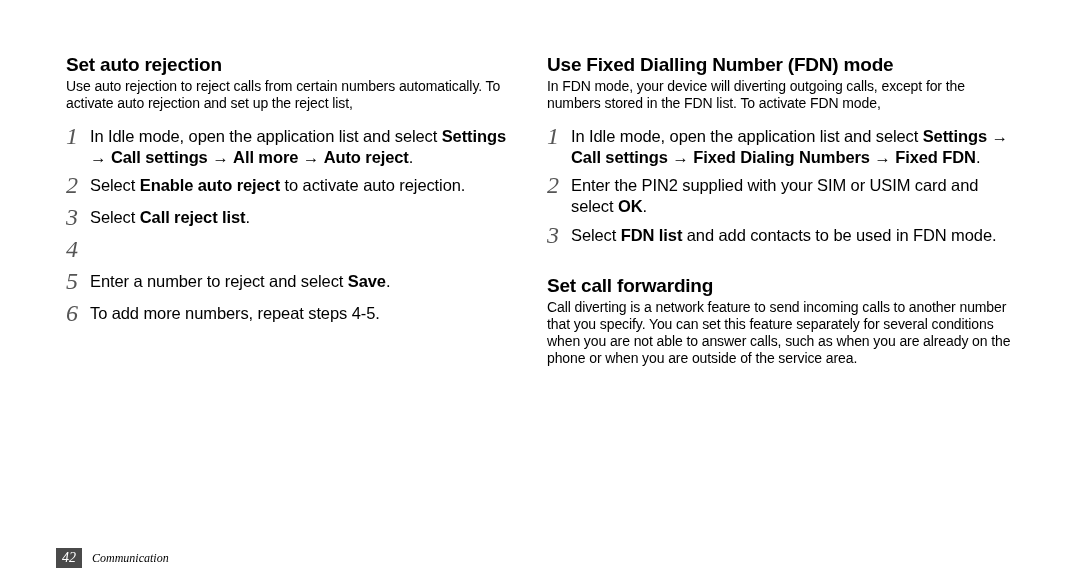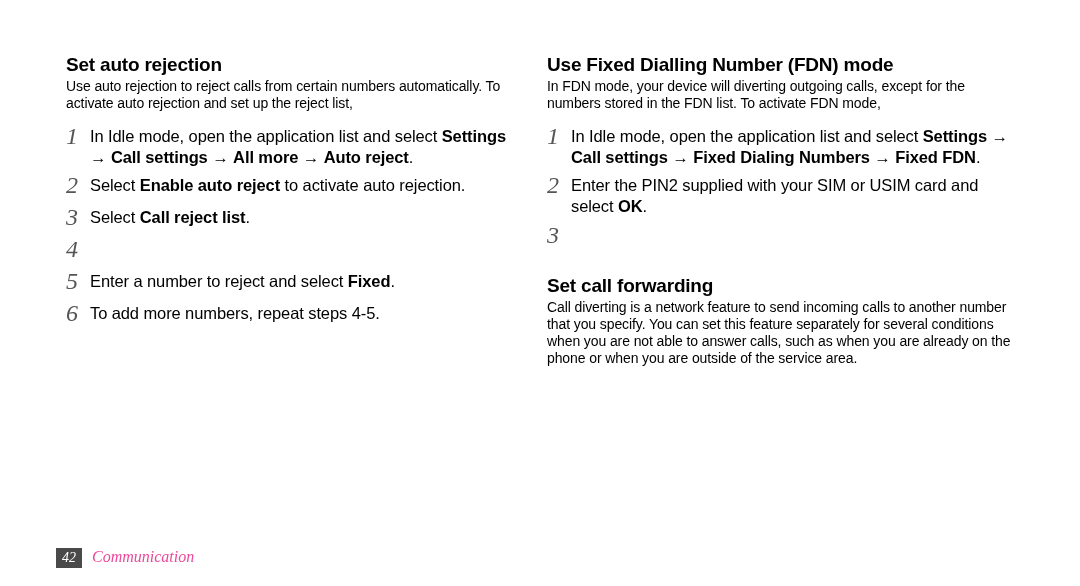--- a/index.html
+++ b/index.html
@@ -83,34 +83,35 @@
     background: #000;
   }
   .menu-icon::before { top: 2px; box-shadow: 0 3px 0 #000; }
   .menu-icon::after  { bottom: 2px; display:none; }
   .section-gap { height: 18px; }
   .footer {
     position: absolute;
     left: 56px;
     bottom: 18px;
     display: flex;
+    align-items: center;
     gap: 10px;
   }
   .page-num {
     background: #4a4a4a;
     color: #fff;
     font-size: 14px;
     padding: 2px 6px 2px 6px;
     font-style: italic;
     font-family: Georgia, serif;
   }
   .section-name {
     font-style: italic;
-    font-size: 16px;
-    color: #ec4899;
+    font-size: 12px;
+    color: #000000;
     font-family: Georgia, serif;
   }
 </style>
 </head>
 <body>
 
 <div class="page">
 
   <div class="col">
     <h2>Set auto rejection</h2>
@@ -126,21 +127,21 @@
         </li>
         <li>
           <span class="num">3</span>
           <span class="step-body">Select <b>Call reject list</b>.</span>
         </li>
         <li>
           <span class="num">4</span>
         </li>
         <li>
           <span class="num">5</span>
-          <span class="step-body">Enter a number to reject and select <b>Fixed</b>.</span>
+          <span class="step-body">Enter a number to reject and select <b>Save</b>.</span>
         </li>
         <li>
           <span class="num">6</span>
           <span class="step-body">To add more numbers, repeat steps 4-5.</span>
         </li>
       </ol>
   </div>
 
   <div class="col right">
     <h2>Use Fixed Dialling Number (FDN) mode</h2>
@@ -149,20 +150,21 @@
         <li>
           <span class="num">1</span>
           <span class="step-body">In Idle mode, open the application list and select <b>Settings</b> → <b>Call settings</b> → <b>Fixed Dialing Numbers</b> → <b>Fixed FDN</b>.</span>
         </li>
         <li>
           <span class="num">2</span>
           <span class="step-body">Enter the PIN2 supplied with your SIM or USIM card and select <b>OK</b>.</span>
         </li>
         <li>
           <span class="num">3</span>
+          <span class="step-body">Select <b>FDN list</b> and add contacts to be used in FDN mode.</span>
         </li>
       </ol>
 
     <div class="section-gap"></div>
 
     <h2>Set call forwarding</h2>
     <p class="intro">Call diverting is a network feature to send incoming calls to another number that you specify. You can set this feature separately for several conditions when you are not able to answer calls, such as when you are already on the phone or when you are outside of the service area.</p>
   </div>
 
 </div>

